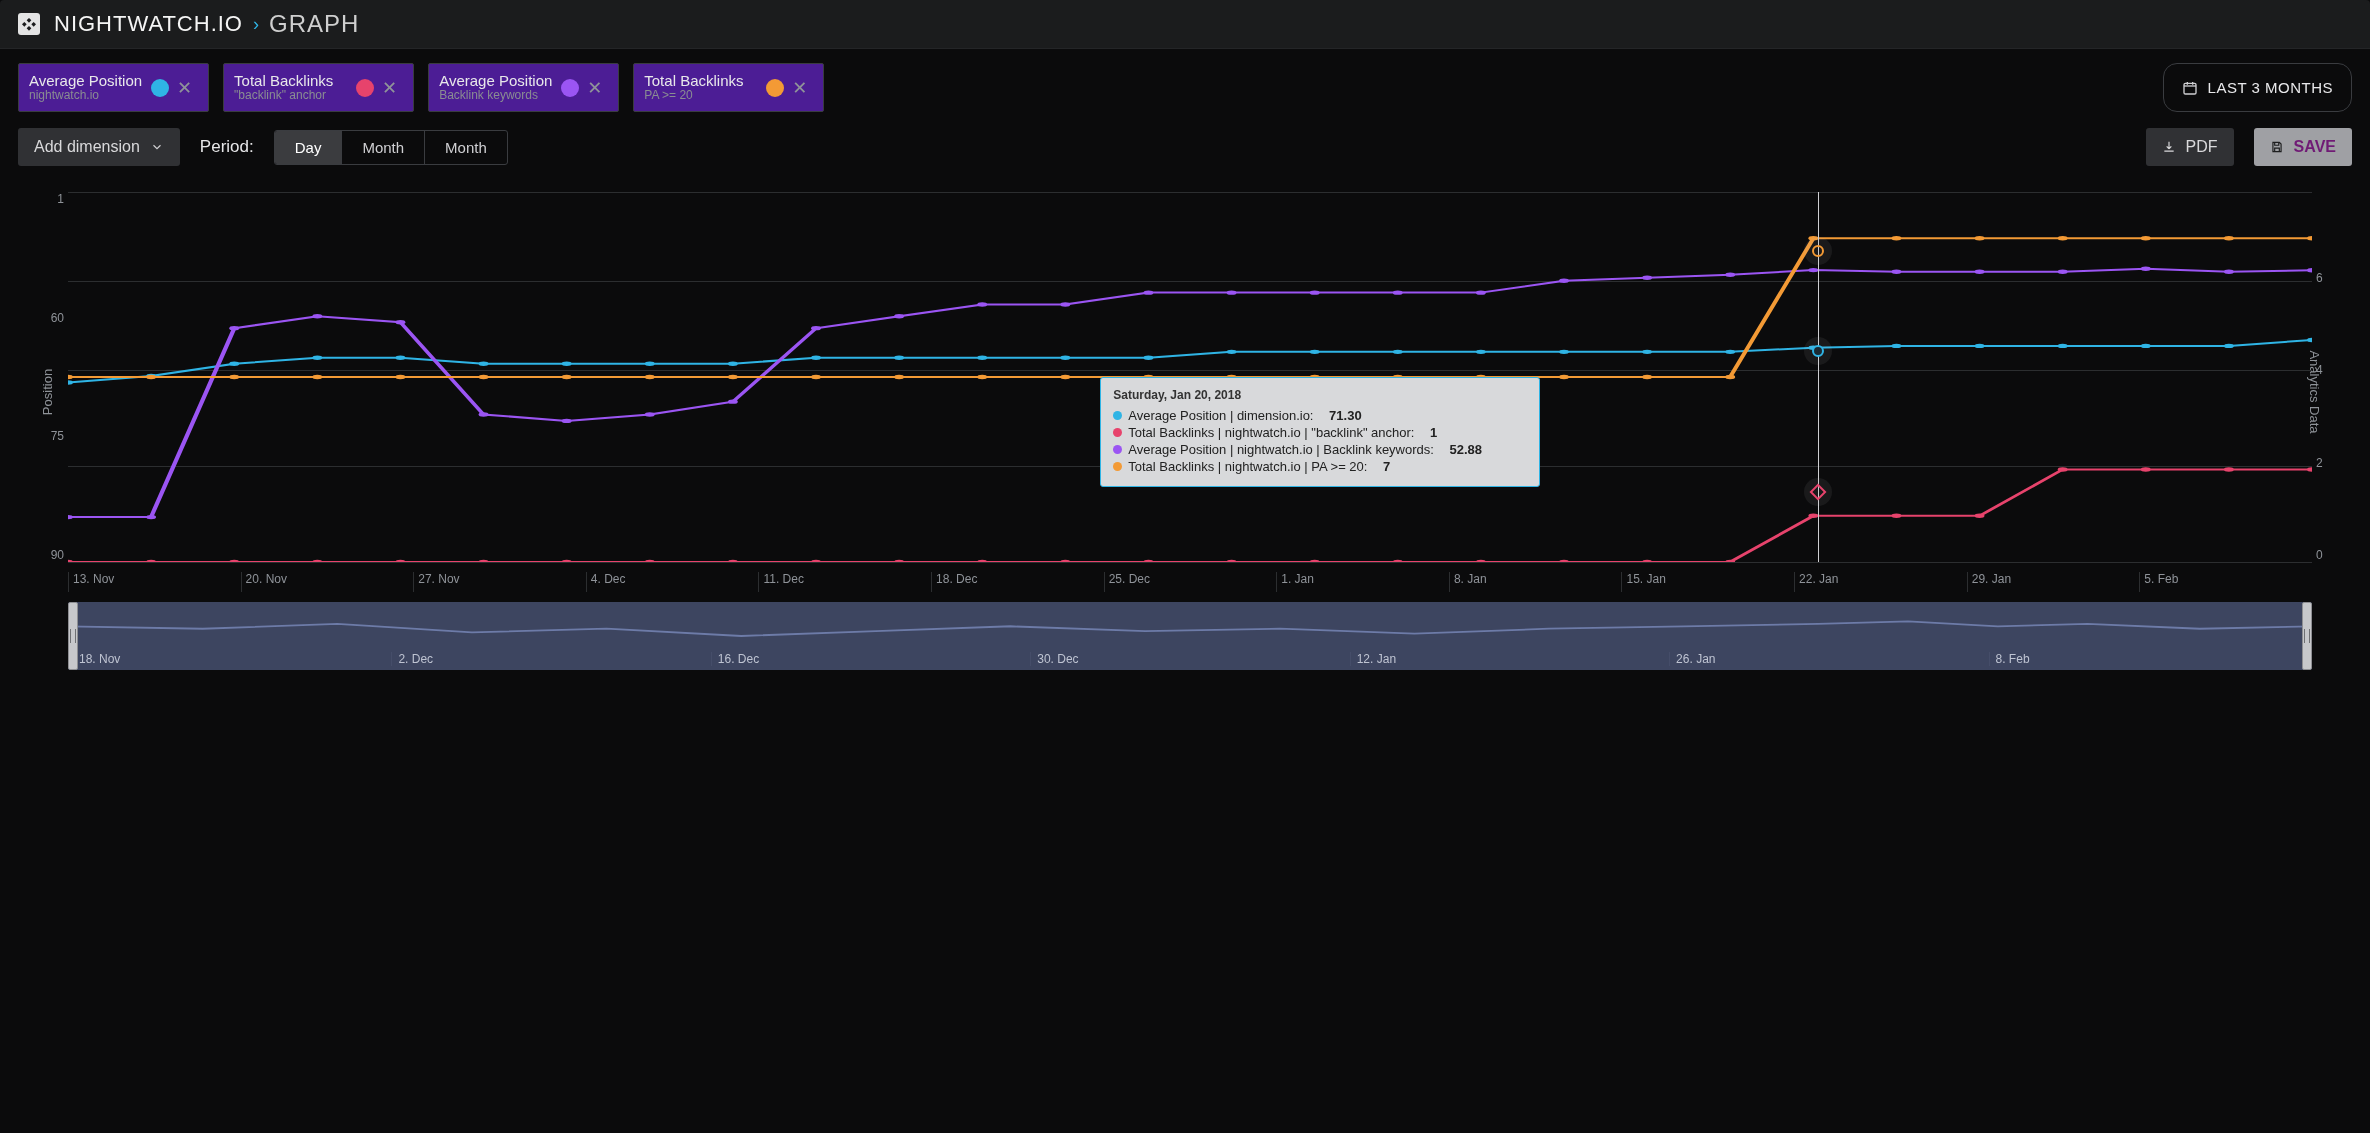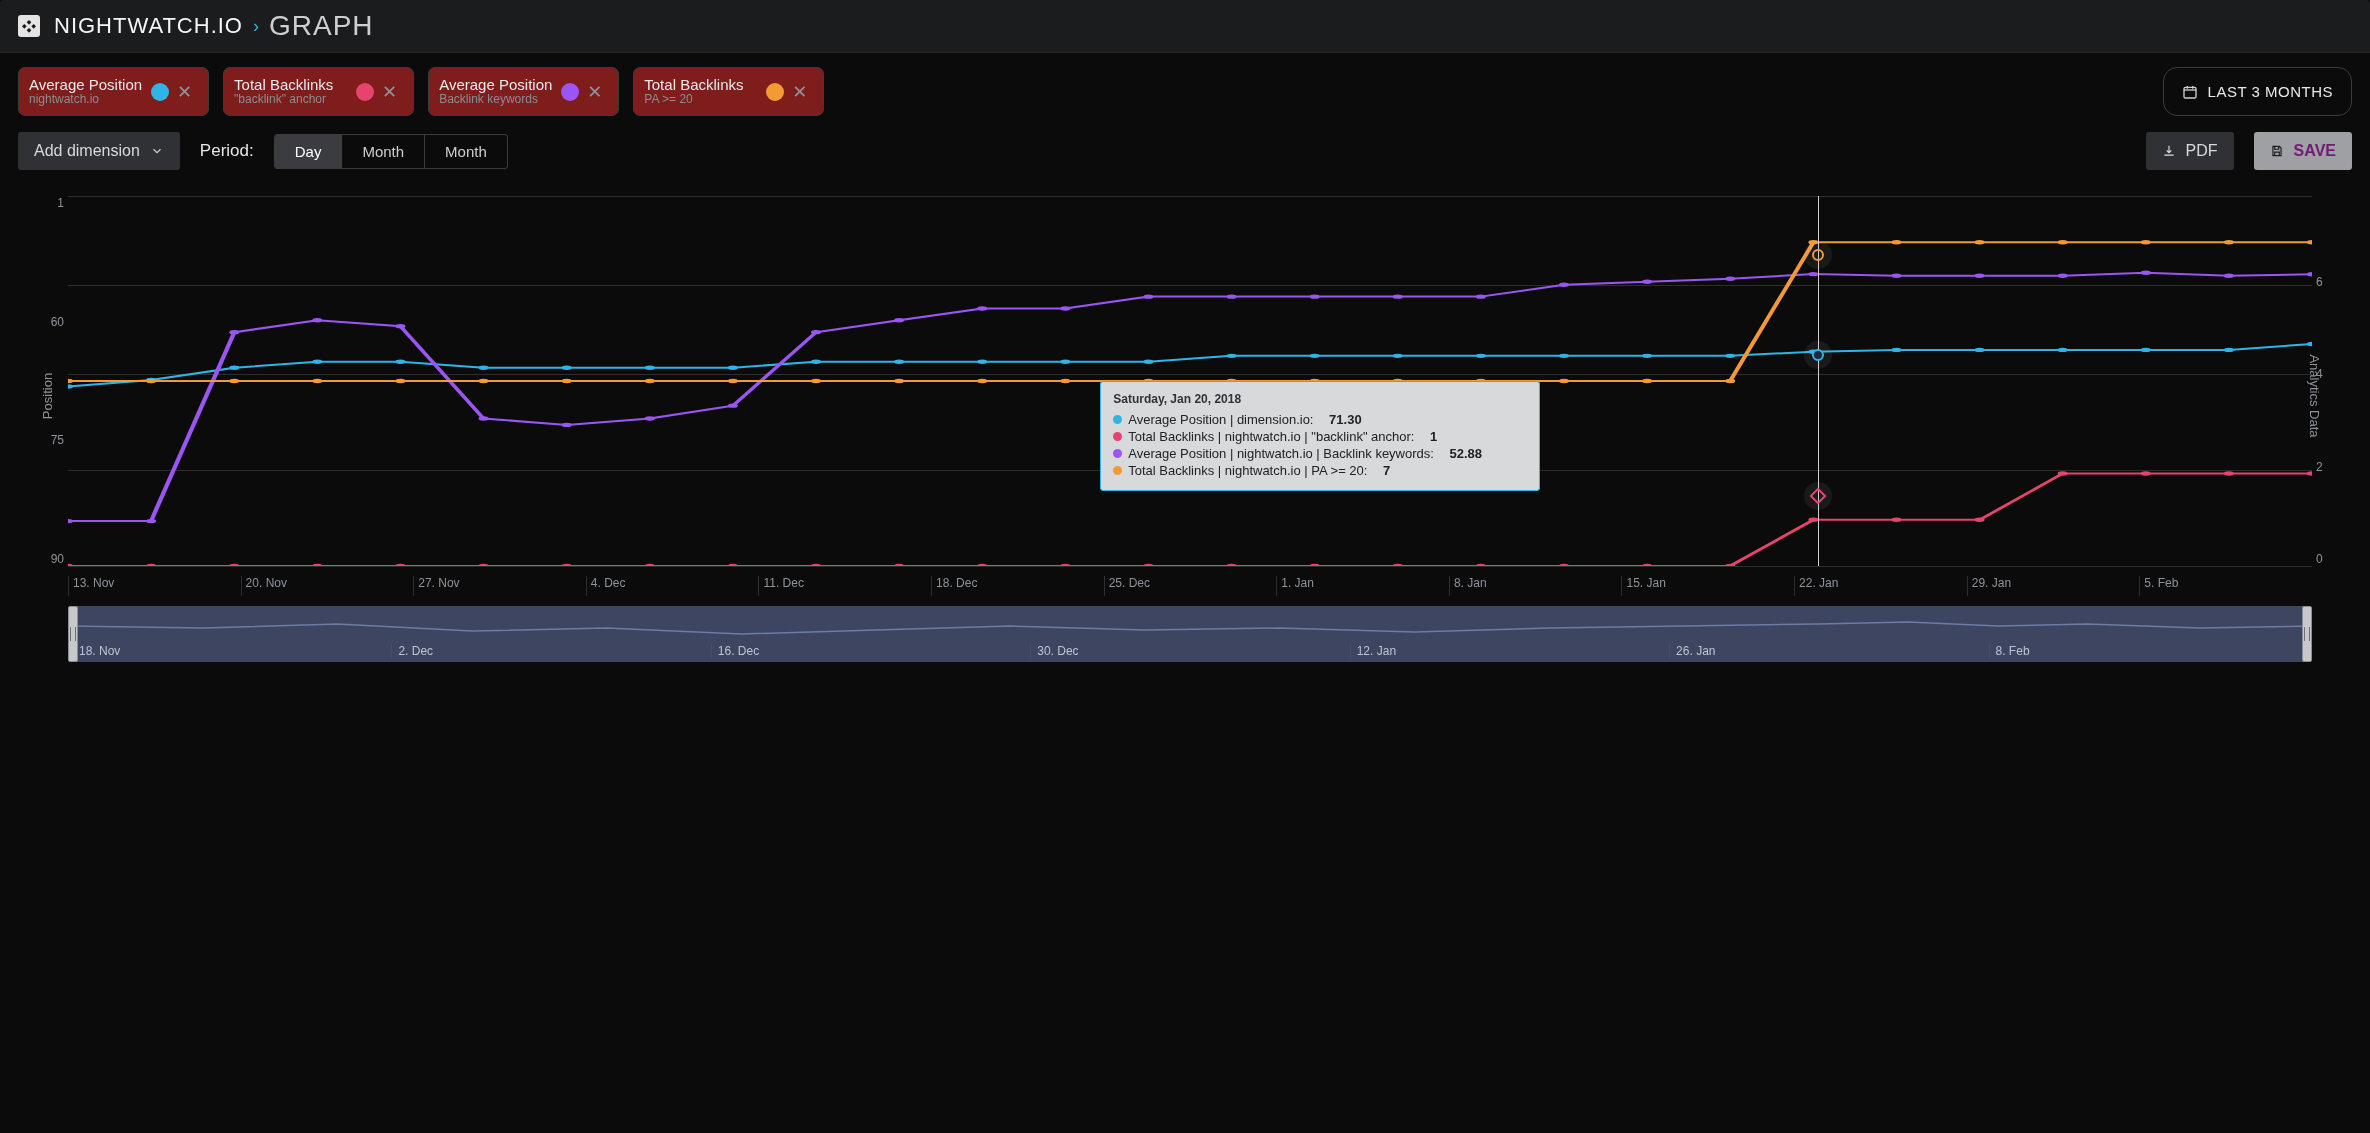--- a/index.html
+++ b/index.html
@@ -18,25 +18,25 @@
   *{box-sizing:border-box}
   body{margin:0;background:#0b0b0c;font-family:"Helvetica Neue",Arial,sans-serif;color:var(--light)}
   .app{border-radius:4px;overflow:hidden;}
 
   
   .hdr{display:flex;align-items:center;padding:10px 18px;background:#1b1c1d;border-bottom:1px solid #242527}
   .logo{width:22px;height:22px;background:#e4e4e4;display:flex;align-items:center;justify-content:center;border-radius:3px;margin-right:14px}
   .logo svg{width:16px;height:16px}
   .brand{font-size:22px;letter-spacing:1px;font-weight:300;color:#f5f5f5}
   .chev{margin:0 10px;color:#2fb4e5;font-size:18px}
-  .crumb{font-size:28px;letter-spacing:1px;font-weight:300;color:#cfcfcf}
+  .crumb{font-size:24px;letter-spacing:1px;font-weight:300;color:#cfcfcf}
 
   
   .row{padding:14px 18px 0;display:flex;align-items:stretch;gap:14px;flex-wrap:wrap}
-  .chip{border:1px solid var(--border);background:#7f1d1d;display:flex;align-items:center;gap:2px;padding:8px 10px;border-radius:7px}
+  .chip{border:1px solid var(--border);background:#4c1d95;display:flex;align-items:center;gap:2px;padding:8px 10px;border-radius:2px}
   .chip .txt{display:flex;flex-direction:column;line-height:1.15;min-width:120px}
   .chip .t1{font-size:15px;color:#e8e8ea}
   .chip .t2{font-size:12px;color:#8a8d92}
   .dot{width:18px;height:18px;border-radius:50%}
   .x{cursor:pointer;color:#8f9399;font-size:18px;padding:0 6px}
   .spacer{flex:1}
   .range{border:1px solid var(--border);border-radius:14px;padding:12px 18px;display:flex;align-items:center;gap:10px;font-size:15px;letter-spacing:.5px}
 
   
   .row2{padding:16px 18px;display:flex;align-items:center;gap:20px}
@@ -65,21 +65,21 @@
   .cursor{position:absolute;top:0;bottom:0;width:0;border-left:1px solid #cfcfd2;left:78%}
   .marker{position:absolute;width:12px;height:12px;border-radius:50%;transform:translate(-50%,-50%);border:2px solid}
   .halo{position:absolute;width:28px;height:28px;border-radius:50%;transform:translate(-50%,-50%);background:rgba(200,200,200,.08)}
 
   .tip{position:absolute;background:#d8d9db;border:1px solid #2fb4e5;border-radius:3px;padding:10px 12px;color:#222;font-size:13px;width:440px;z-index:5}
   .tip h4{margin:0 0 6px;font-size:12px;font-weight:700;color:#333}
   .tip .r{display:flex;align-items:center;gap:6px;margin:2px 0}
   .tip .c{width:9px;height:9px;border-radius:50%}
   .tip b{font-weight:700}
 
-  .scrub{position:relative;height:56px;margin:10px 40px 0 50px;background:#3d4560;border-radius:2px;overflow:hidden}
+  .scrub{position:relative;height:68px;margin:10px 40px 0 50px;background:#3d4560;border-radius:2px;overflow:hidden}
   .scrub .xt{position:absolute;bottom:4px;left:0;right:0;display:flex;justify-content:space-between;font-size:12px;color:#bfc4d2;padding:0 4px}
   .scrub .xt span{border-left:1px solid #5861804a;padding-left:6px;flex:1}
   .scrub svg{position:absolute;inset:0;width:100%;height:100%}
   .handle{position:absolute;top:0;bottom:0;width:10px;background:#c7c8cb;border:1px solid #8e8f93;border-radius:2px;cursor:ew-resize;display:flex;align-items:center;justify-content:center}
   .handle::after{content:"";width:4px;height:14px;border-left:1px solid #6f7073;border-right:1px solid #6f7073}
 </style>
 </head>
 <body>
 
 <div class="app">

